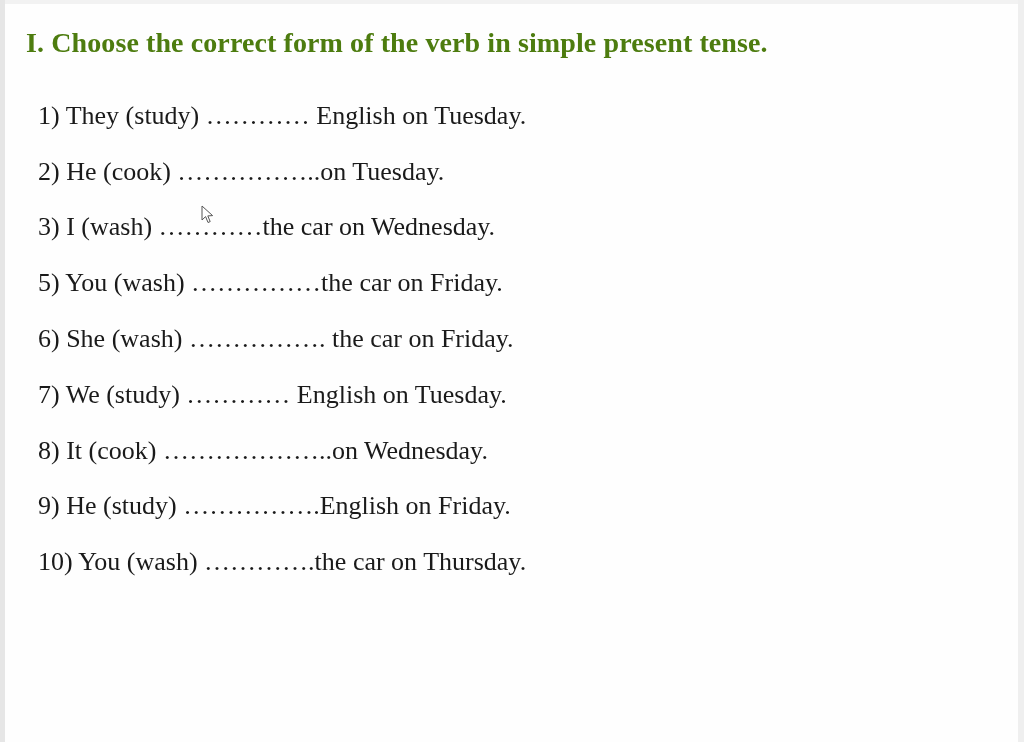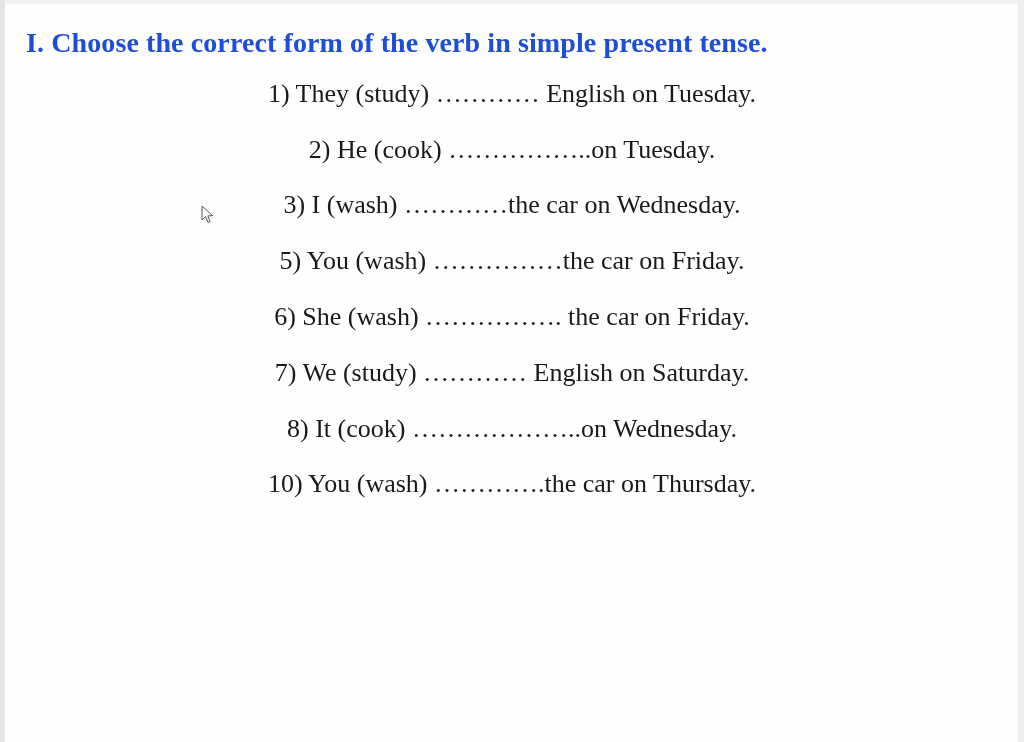--- a/index.html
+++ b/index.html
@@ -44,29 +44,28 @@
     left: 0;
     top: 0;
     width: 1024px;
     height: 4px;
     background: #f2f2f2;
   }
   .worksheet-title {
     font-size: 28px;
     font-weight: bold;
     letter-spacing: 0.1px;
-    margin: 0 0 4px 0;
+    margin: 0 0 26px 0;
     line-height: 1.35;
-    color: #1d4ed8;
+    color: #4d7c0f;
   }
   .exercise-list {
     list-style: none;
-    margin: 0;
+    margin: 12px;
     padding: 0;
-    text-align: center;
   }
   .exercise-item {
     font-size: 26px;
     line-height: 1.3;
     margin: 0;
     padding: 11px 0 11px 0;
     white-space: pre;
     color: #1a1a1a;
   }
   .cursor {
@@ -90,22 +89,23 @@
   <div class="edge-right"></div>
 
   <h1 class="worksheet-title">I. Choose the correct form of the verb in simple present tense.</h1>
 
   <ol class="exercise-list">
     <li class="exercise-item">1) They (study) ………… English on Tuesday.</li>
     <li class="exercise-item">2) He (cook) ……………..on Tuesday.</li>
     <li class="exercise-item">3) I (wash) …………the car on Wednesday.</li>
     <li class="exercise-item">5) You (wash) ……………the car on Friday.</li>
     <li class="exercise-item">6) She (wash) ……………. the car on Friday.</li>
-    <li class="exercise-item">7) We (study) ………… English on Saturday.</li>
+    <li class="exercise-item">7) We (study) ………… English on Tuesday.</li>
     <li class="exercise-item">8) It (cook) ………………..on Wednesday.</li>
+    <li class="exercise-item">9) He (study) …………….English on Friday.</li>
     <li class="exercise-item">10) You (wash) ………….the car on Thursday.</li>
   </ol>
 
   <div class="cursor">
     <svg width="14" height="20" viewBox="0 0 14 20" xmlns="http://www.w3.org/2000/svg">
       <path d="M1 1 L1 15 L4.6 11.6 L7 17.5 L9.2 16.6 L6.8 10.9 L11.6 10.6 Z" fill="#ffffff" stroke="#555555" stroke-width="1"></path>
     </svg>
   </div>
 </div>
 

